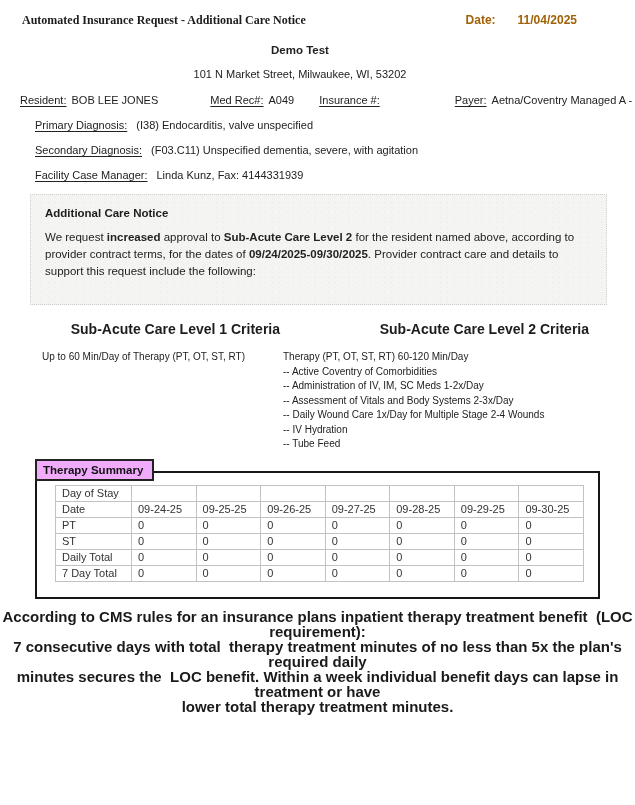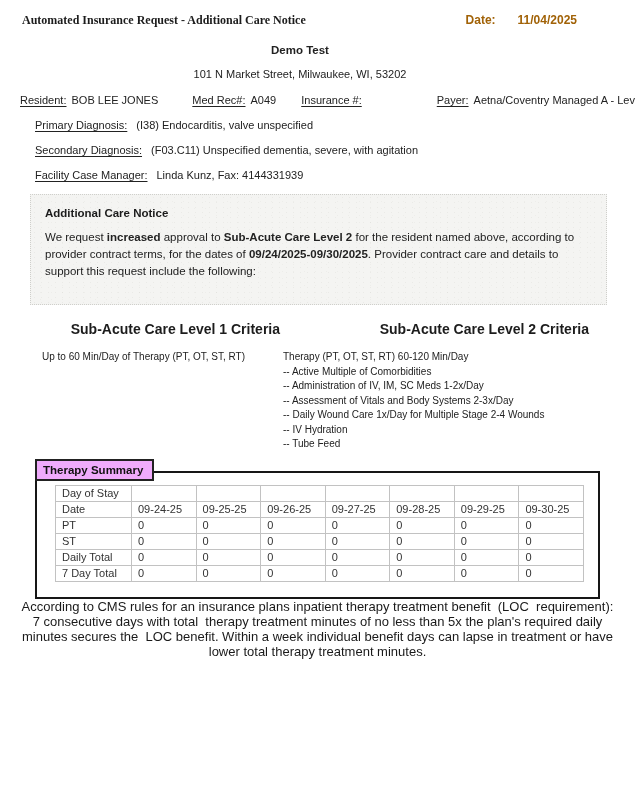--- a/index.html
+++ b/index.html
@@ -53,21 +53,21 @@
   
   .resident-row {
     display: flex;
     align-items: baseline;
     white-space: nowrap;
     margin-top: 14px;
     padding-left: 20px;
   }
   .lbl { text-decoration: underline; text-underline-offset: 2px; }
   .val { margin-left: 5px; }
-  .g2 { margin-left: 34px; }
+  .g2 { margin-left: 52px; }
   .g3 { margin-left: 25px; }
   .g4 { margin-left: 70px; }
 
   
   .detail-row {
     padding-left: 35px;
     margin-top: 13px;
     white-space: nowrap;
   }
   .detail-row .val { margin-left: 9px; }
@@ -146,24 +146,26 @@
     border: 1px solid #c2c2c2;
     padding: 1px 6px 2px 6px;
     height: 15px;
     overflow: hidden;
     white-space: nowrap;
   }
   table.ts-table td.rowlabel { width: 76px; color: #333333; }
 
   
   .footer-note {
+    margin-top: 10px;
     text-align: center;
-    font-size: 13px;
+    font-size: 15px;
     line-height: 15px;
     color: #1a1a1a;
+    font-weight: bold;
   }
   .footer-line { white-space: pre-wrap; }
 </style>
 </head>
 <body>
 
 <div class="page">
 
   <div class="header-row">
     <div class="doc-title">Automated Insurance Request - Additional Care Notice</div>
@@ -212,21 +214,21 @@
     <div class="crit-col1">
       <div class="crit-head">Sub-Acute Care Level 1 Criteria</div>
       <div class="crit-list" id="crit-list-1">
           <div>Up to 60 Min/Day of Therapy (PT, OT, ST, RT)</div>
         </div>
     </div>
     <div class="crit-col2">
       <div class="crit-head">Sub-Acute Care Level 2 Criteria</div>
       <div class="crit-list" id="crit-list-2">
           <div>Therapy (PT, OT, ST, RT) 60-120 Min/Day</div>
-          <div>-- Active Multiple of Comorbidities</div>
+          <div>-- Active Coventry of Comorbidities</div>
           <div>-- Administration of IV, IM, SC Meds 1-2x/Day</div>
           <div>-- Assessment of Vitals and Body Systems 2-3x/Day</div>
           <div>-- Daily Wound Care 1x/Day for Multiple Stage 2-4 Wounds</div>
           <div>-- IV Hydration</div>
           <div>-- Tube Feed</div>
         </div>
     </div>
   </div>
 
   <div class="ts-wrap">

